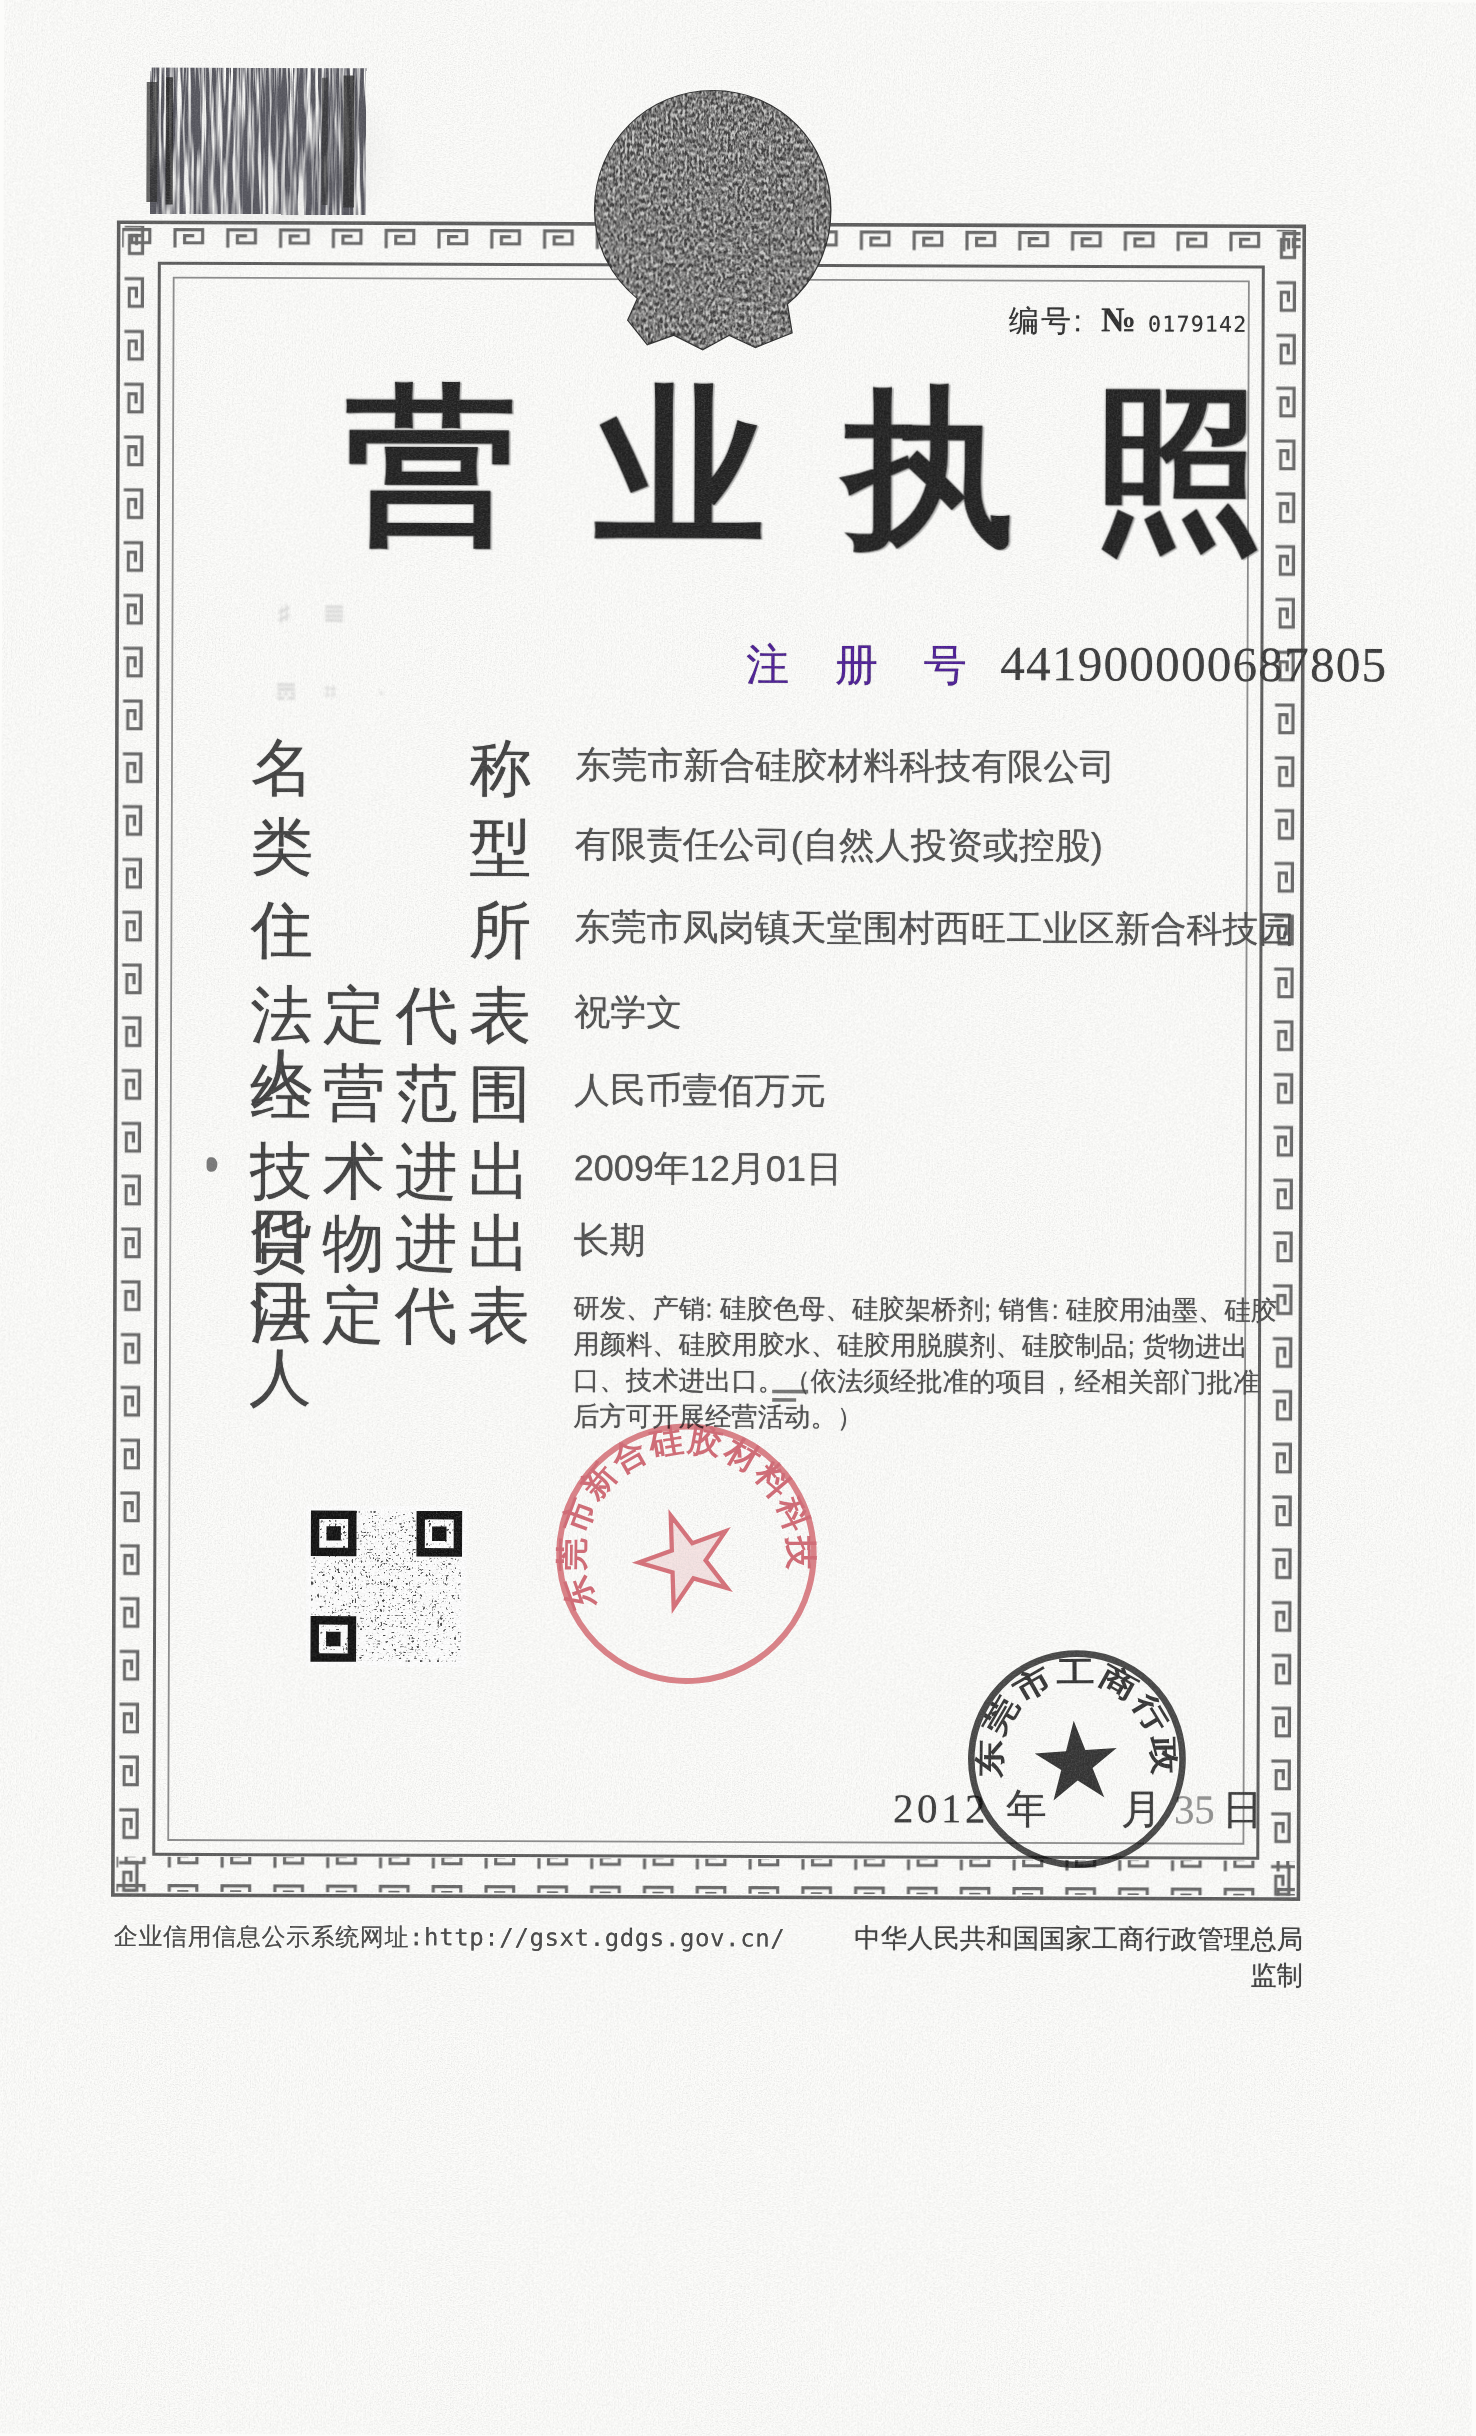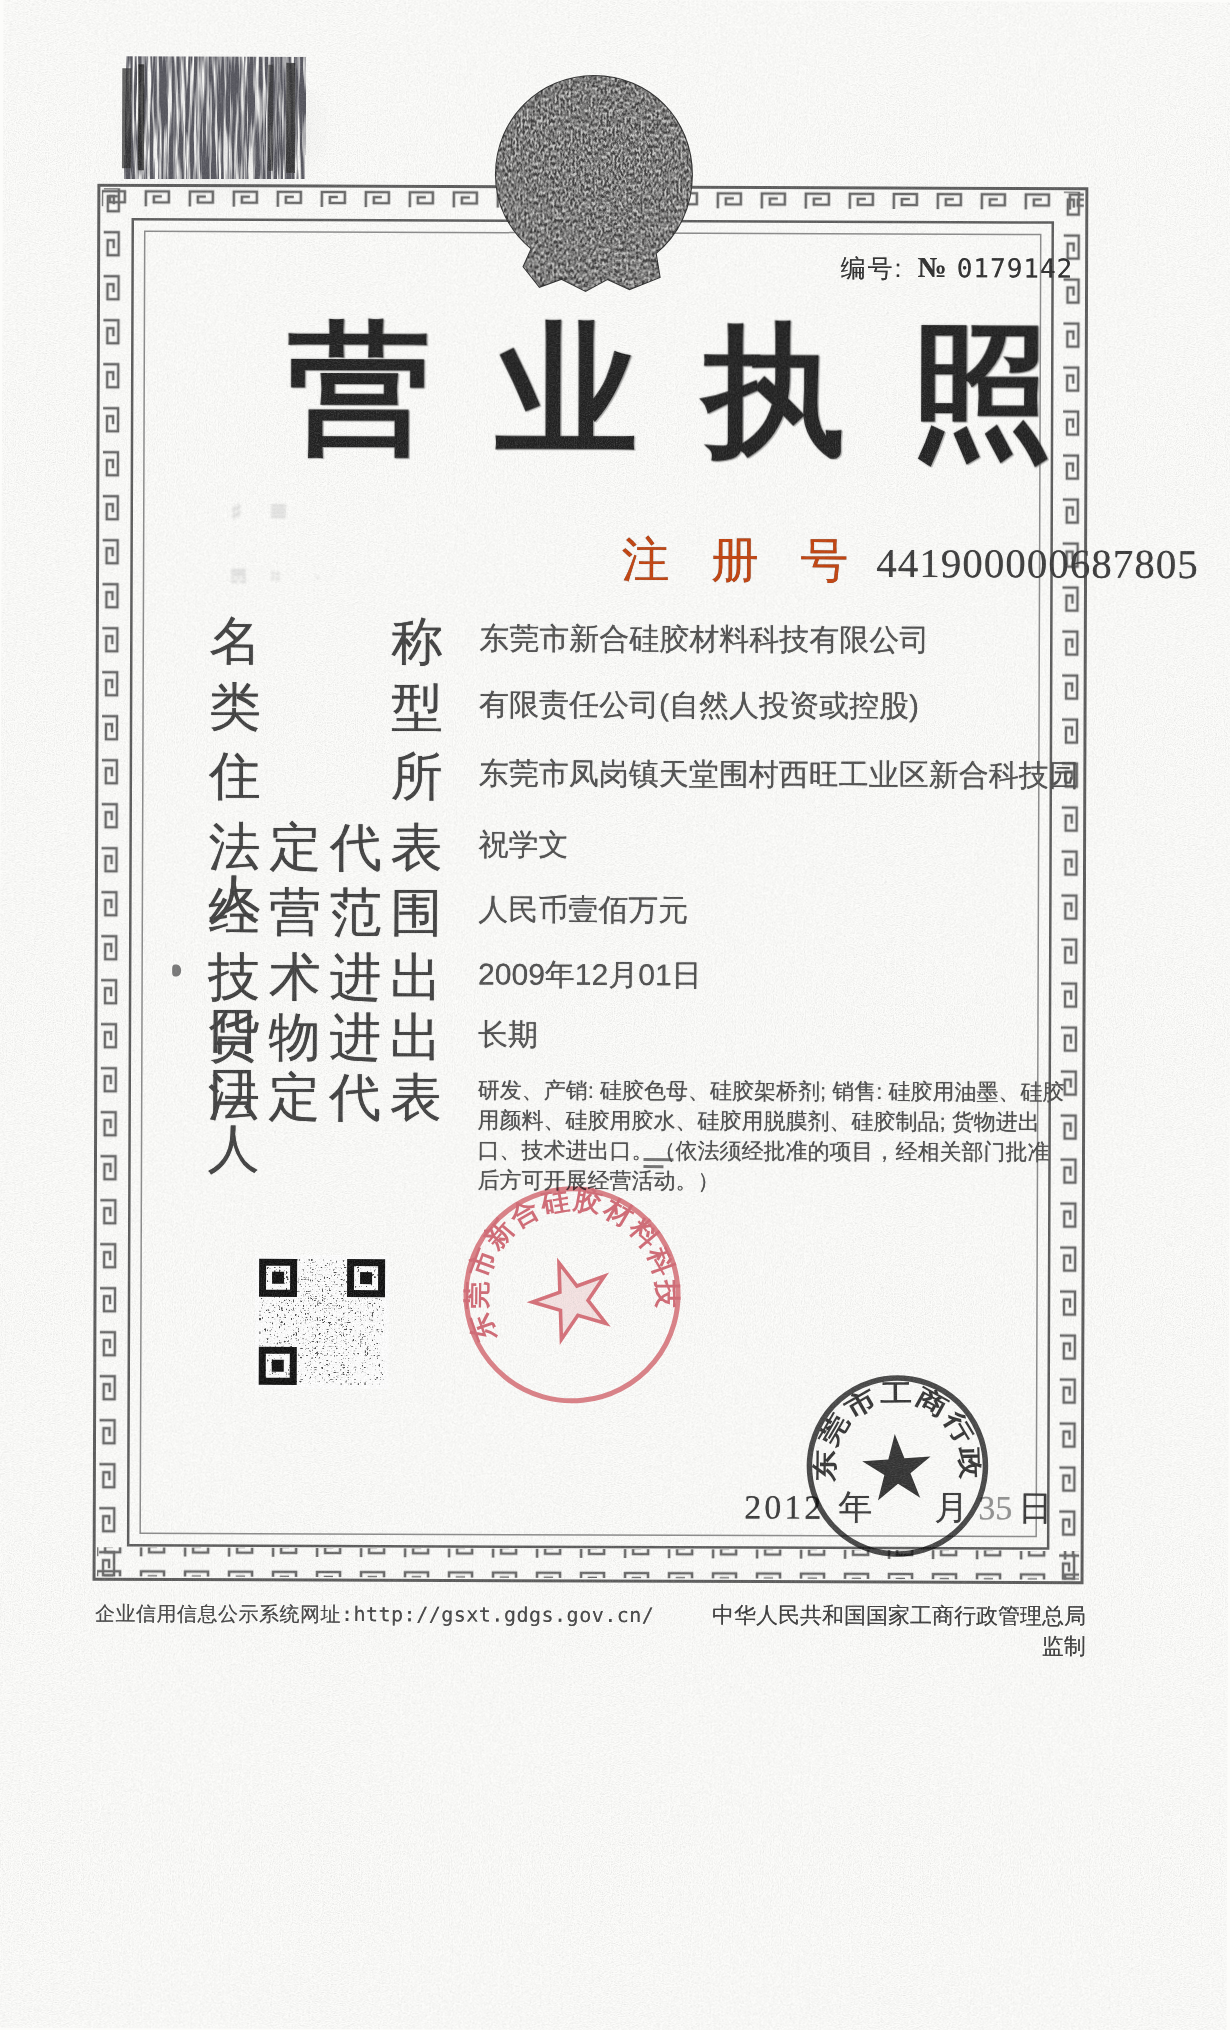--- a/index.html
+++ b/index.html
@@ -22,34 +22,34 @@
   }
   .emblem-wrap { left:476px; top:70px; width:230px; height:232px; z-index:5; }
 
   
   .frame-wrap { left:94px; top:185px; width:992px; height:1400px; z-index:1; opacity:.88; }
 
   
   .serial { left:838px; top:250px; font-size:25px; color:#2e2e2e; letter-spacing:2px; z-index:6;
             text-shadow:0 0 .6px rgba(60,60,60,.7); }
   .serial .no-mark { font-family:"Liberation Serif", serif; font-weight:bold; font-size:29px; margin:0 8px 0 14px; }
-  .serial .digits { font-family:"DejaVu Sans Mono", monospace; font-size:26px; letter-spacing:1px; }
+  .serial .digits { font-family:"DejaVu Sans Mono", monospace; font-size:18px; letter-spacing:1px; }
 
   
   .title {
     left:286px; top:312px; margin:0; z-index:6;
     font-size:142px; font-weight:900; letter-spacing:13px; line-height:1.1;
     color:#212121; white-space:nowrap;
     text-shadow:1.5px 1.5px 0 rgba(90,90,90,.35), 0 0 2px rgba(40,40,40,.45);
     filter:blur(.4px);
   }
 
   
   .regline { left:620px; top:528px; z-index:6; white-space:nowrap; }
-  .regline .reglabel { font-size:48px; letter-spacing:14px; color:#c2410c; text-shadow:0 0 .7px rgba(60,60,60,.8); }
+  .regline .reglabel { font-size:36px; letter-spacing:14px; color:#4c1d95; text-shadow:0 0 .7px rgba(60,60,60,.8); }
   .regline .regnum { font-family:"Liberation Serif", serif; font-size:41px; color:#3a3a3a;
                      margin-left:14px; letter-spacing:1px; text-shadow:0 0 .7px rgba(60,60,60,.7); }
 
   
   .row { position:absolute; left:0; top:0; width:100%; z-index:6; }
   .flabel {
     position:absolute; left:208px; width:234px;
     font-size:52px; font-weight:500; color:#404040; line-height:1;
     text-align:justify; text-align-last:justify;
     text-shadow:0 0 .8px rgba(55,55,55,.8);

